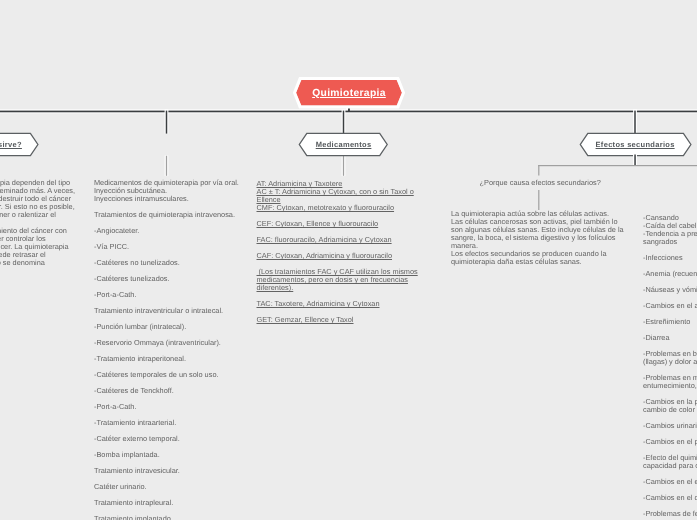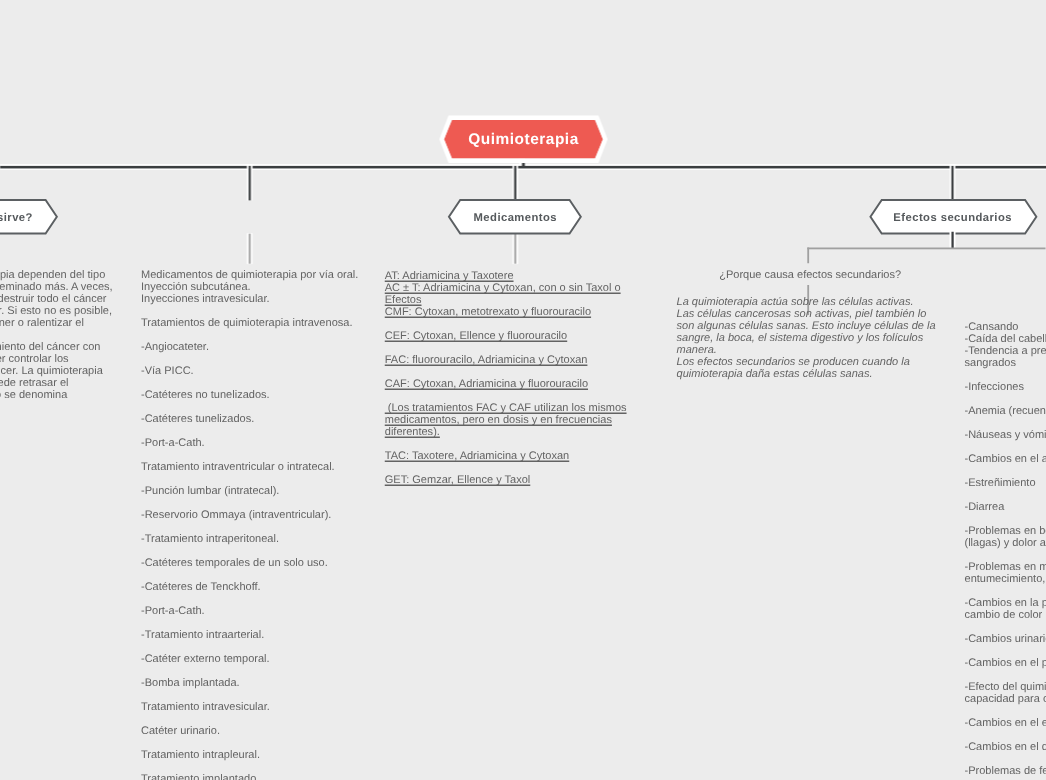--- a/index.html
+++ b/index.html
@@ -8,21 +8,21 @@
        font-family:"Liberation Sans",sans-serif;overflow:hidden;position:relative;
        -webkit-font-smoothing:antialiased;text-rendering:geometricPrecision;}
   #stage, #stage *{-webkit-font-smoothing:antialiased;}
   #stage{position:absolute;left:0;top:0;width:697px;height:520px;
          transform:translateZ(0);will-change:transform;}
   svg.conn{position:absolute;left:0;top:0;overflow:visible;}
   .hex{position:absolute;}
   .hex > svg{position:absolute;left:0;top:0;overflow:visible;}
   .hex .lbl{position:absolute;left:0;top:0;width:100%;height:100%;
             display:flex;align-items:center;justify-content:center;
-            font-weight:bold;white-space:nowrap;z-index:2;}
+            font-weight:bold;white-space:nowrap;z-index:2;text-decoration:underline;}
   .root .lbl{color:#ffffff;font-size:10.3px;letter-spacing:.34px;padding-top:0.9px;}
   .lvl1 .lbl{color:#55595c;font-size:7.5px;letter-spacing:.3px;padding-top:0.6px;}
   .col{position:absolute;color:#636363;font-size:7.35px;}
   .col p{margin:0;padding:0;white-space:pre;height:8px;line-height:8px;}
   .col p.gap{height:8px;}
   .subq{position:absolute;color:#636363;font-size:7.35px;white-space:nowrap;
         line-height:8px;}
 </style>
 </head>
 <body>
@@ -89,21 +89,21 @@
       <p class="gap"></p>
       <p>Si ya se ha probado un tratamiento del cáncer con</p>
       <p>este motivo, se usa para poder controlar los</p>
       <p>síntomas causados por el cáncer. La quimioterapia</p>
       <p>empleada de esta manera puede retrasar el</p>
       <p>crecimiento del tumor y a esto se denomina</p>
     </div>
     <div class="col" style="left:94px;top:179.2px;">
       <p>Medicamentos de quimioterapia por vía oral.</p>
       <p>Inyección subcutánea.</p>
-      <p>Inyecciones intravesicular.</p>
+      <p>Inyecciones intramusculares.</p>
       <p class="gap"></p>
       <p>Tratamientos de quimioterapia intravenosa.</p>
       <p class="gap"></p>
       <p>-Angiocateter.</p>
       <p class="gap"></p>
       <p>-Vía PICC.</p>
       <p class="gap"></p>
       <p>-Catéteres no tunelizados.</p>
       <p class="gap"></p>
       <p>-Catéteres tunelizados.</p>
@@ -134,39 +134,39 @@
       <p class="gap"></p>
       <p>Catéter urinario.</p>
       <p class="gap"></p>
       <p>Tratamiento intrapleural.</p>
       <p class="gap"></p>
       <p>Tratamiento implantado.</p>
     </div>
     <div class="col" style="left:256.5px;top:180.2px;text-decoration:underline;">
       <p>AT: Adriamicina y Taxotere</p>
       <p>AC ± T: Adriamicina y Cytoxan, con o sin Taxol o</p>
-      <p>Efectos</p>
+      <p>Ellence</p>
       <p>CMF: Cytoxan, metotrexato y fluorouracilo</p>
       <p class="gap"></p>
       <p>CEF: Cytoxan, Ellence y fluorouracilo</p>
       <p class="gap"></p>
       <p>FAC: fluorouracilo, Adriamicina y Cytoxan</p>
       <p class="gap"></p>
       <p>CAF: Cytoxan, Adriamicina y fluorouracilo</p>
       <p class="gap"></p>
       <p> (Los tratamientos FAC y CAF utilizan los mismos</p>
       <p>medicamentos, pero en dosis y en frecuencias</p>
       <p>diferentes).</p>
       <p class="gap"></p>
       <p>TAC: Taxotere, Adriamicina y Cytoxan</p>
       <p class="gap"></p>
       <p>GET: Gemzar, Ellence y Taxol</p>
     </div>
     <div class="subq" style="left:479.5px;top:178.7px;">¿Porque causa efectos secundarios?</div>
-    <div class="col" style="left:451px;top:197px;font-style:italic;">
+    <div class="col" style="left:451px;top:210px;">
       <p>La quimioterapia actúa sobre las células activas.</p>
       <p>Las células cancerosas son activas, piel también lo</p>
       <p>son algunas células sanas. Esto incluye células de la</p>
       <p>sangre, la boca, el sistema digestivo y los folículos</p>
       <p>manera.</p>
       <p>Los efectos secundarios se producen cuando la</p>
       <p>quimioterapia daña estas células sanas.</p>
     </div>
     <div class="col" style="left:643px;top:214.2px;">
       <p>-Cansando</p>

